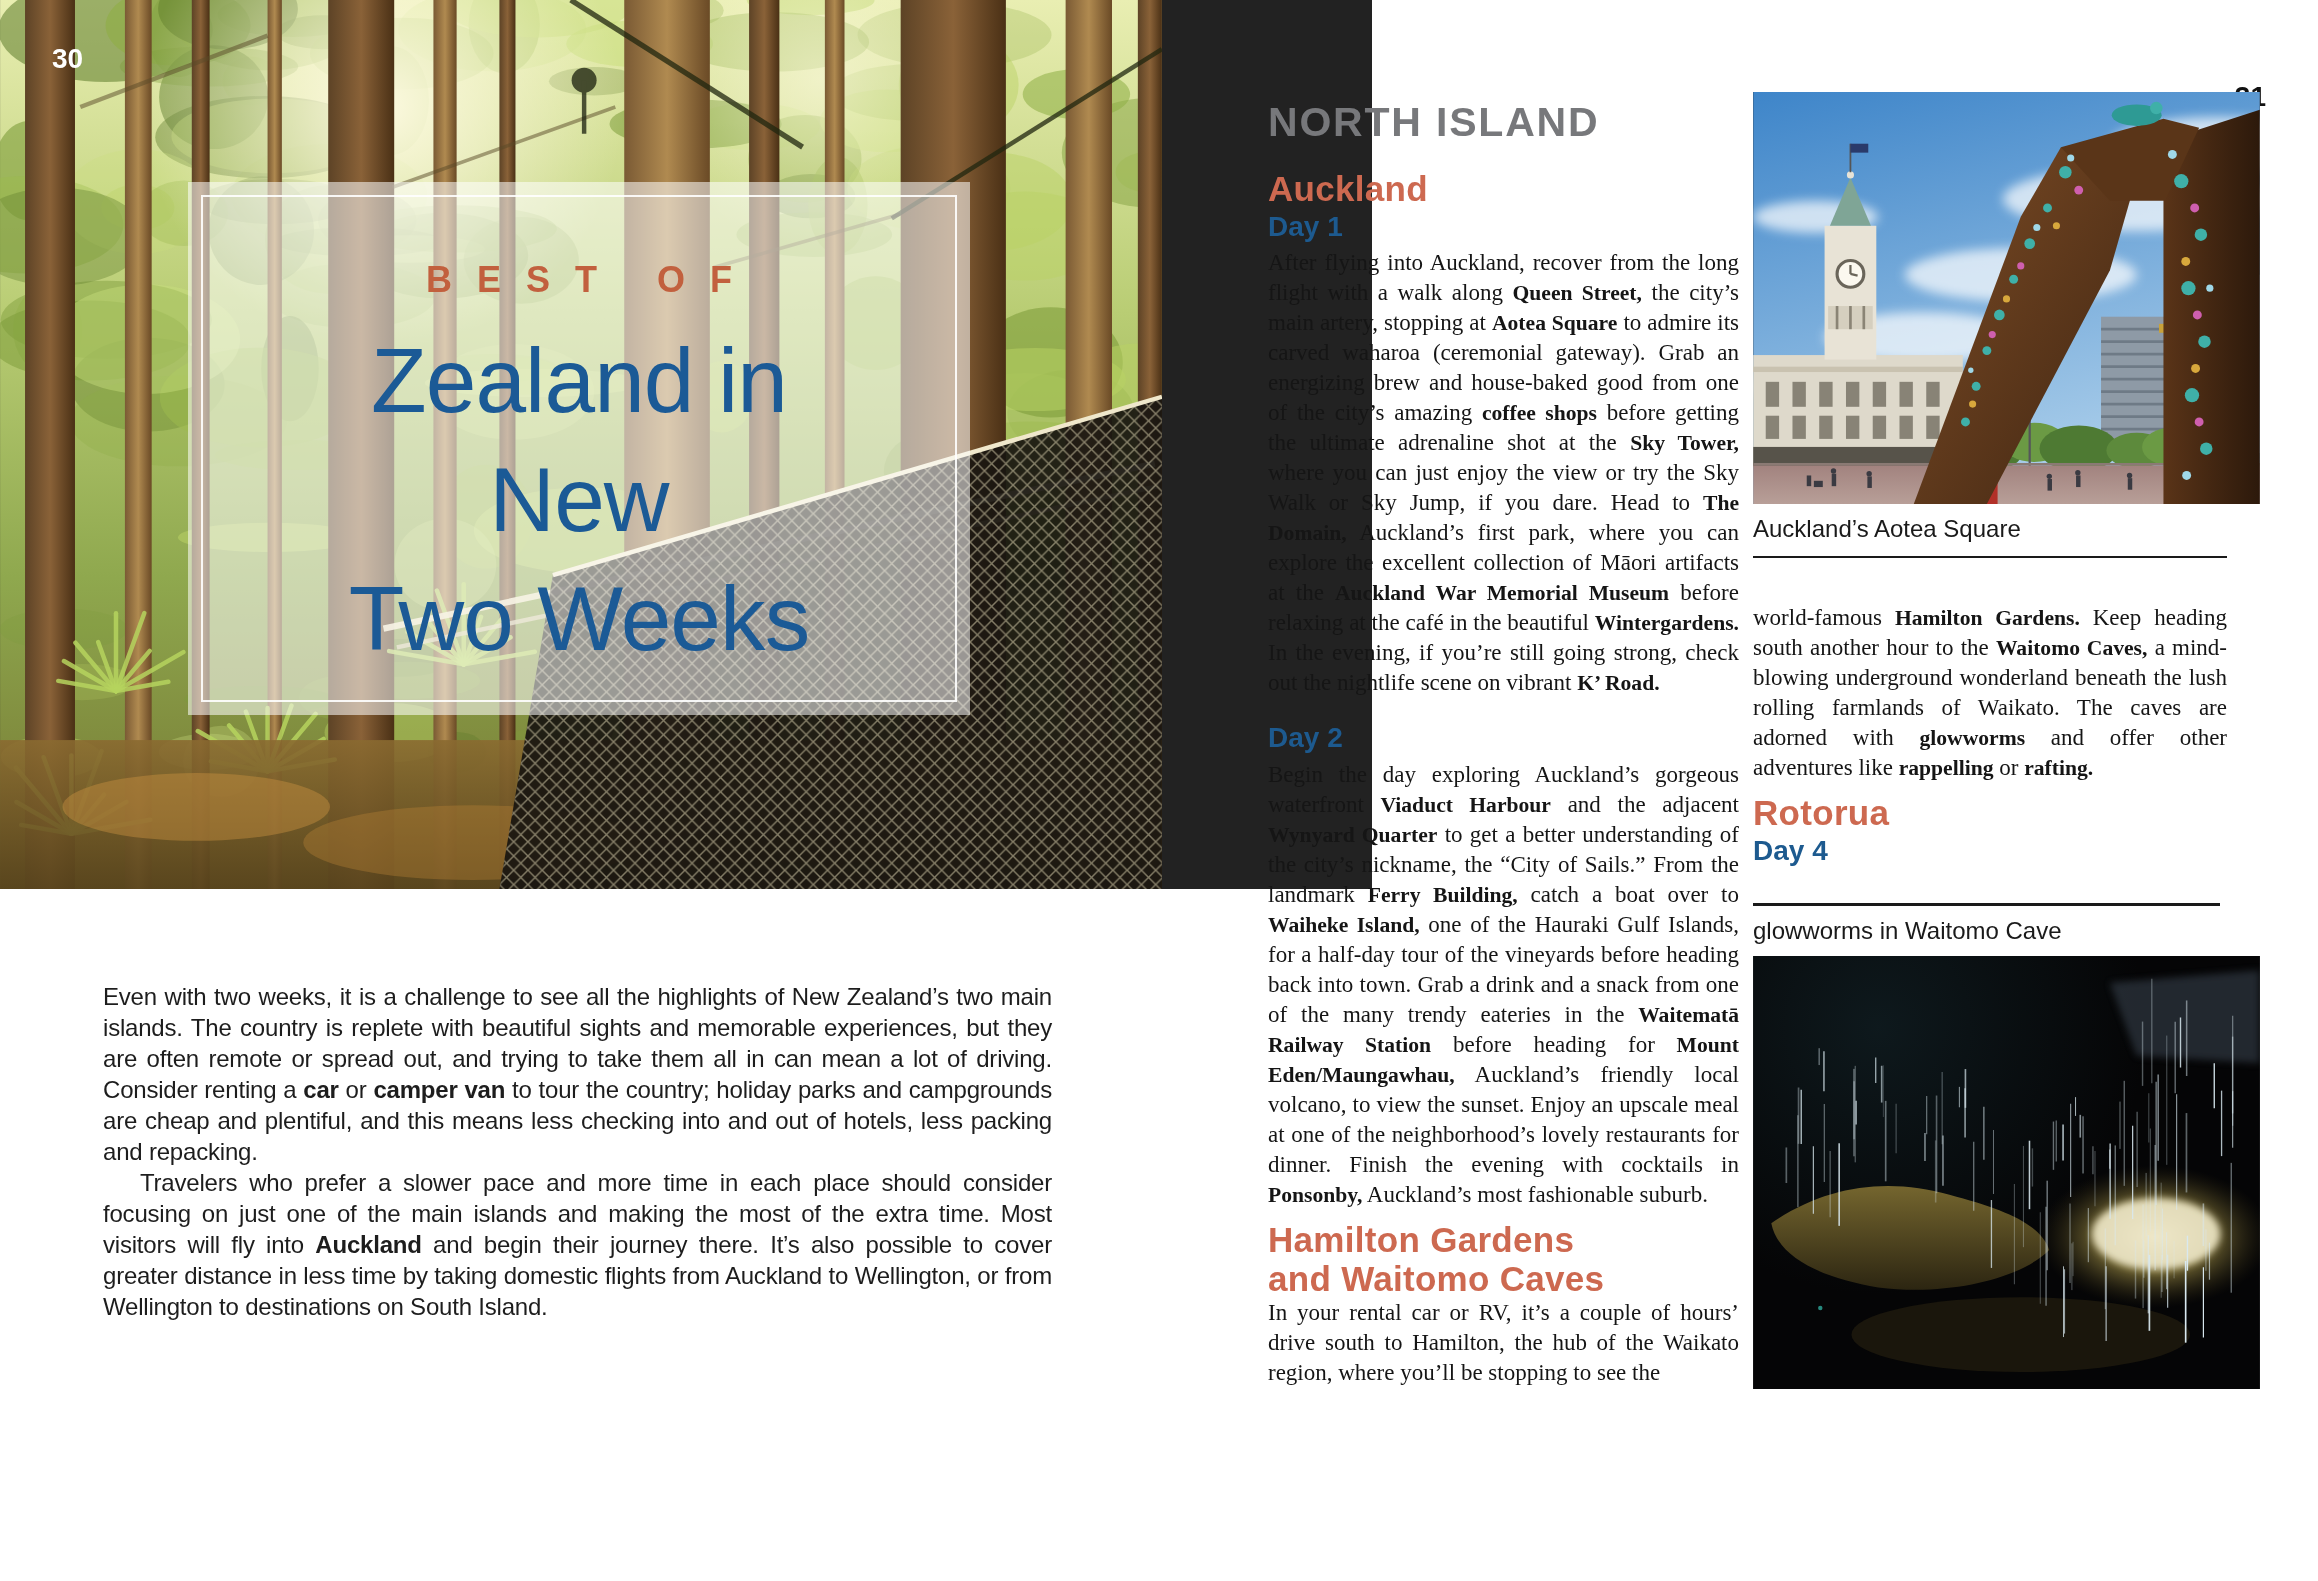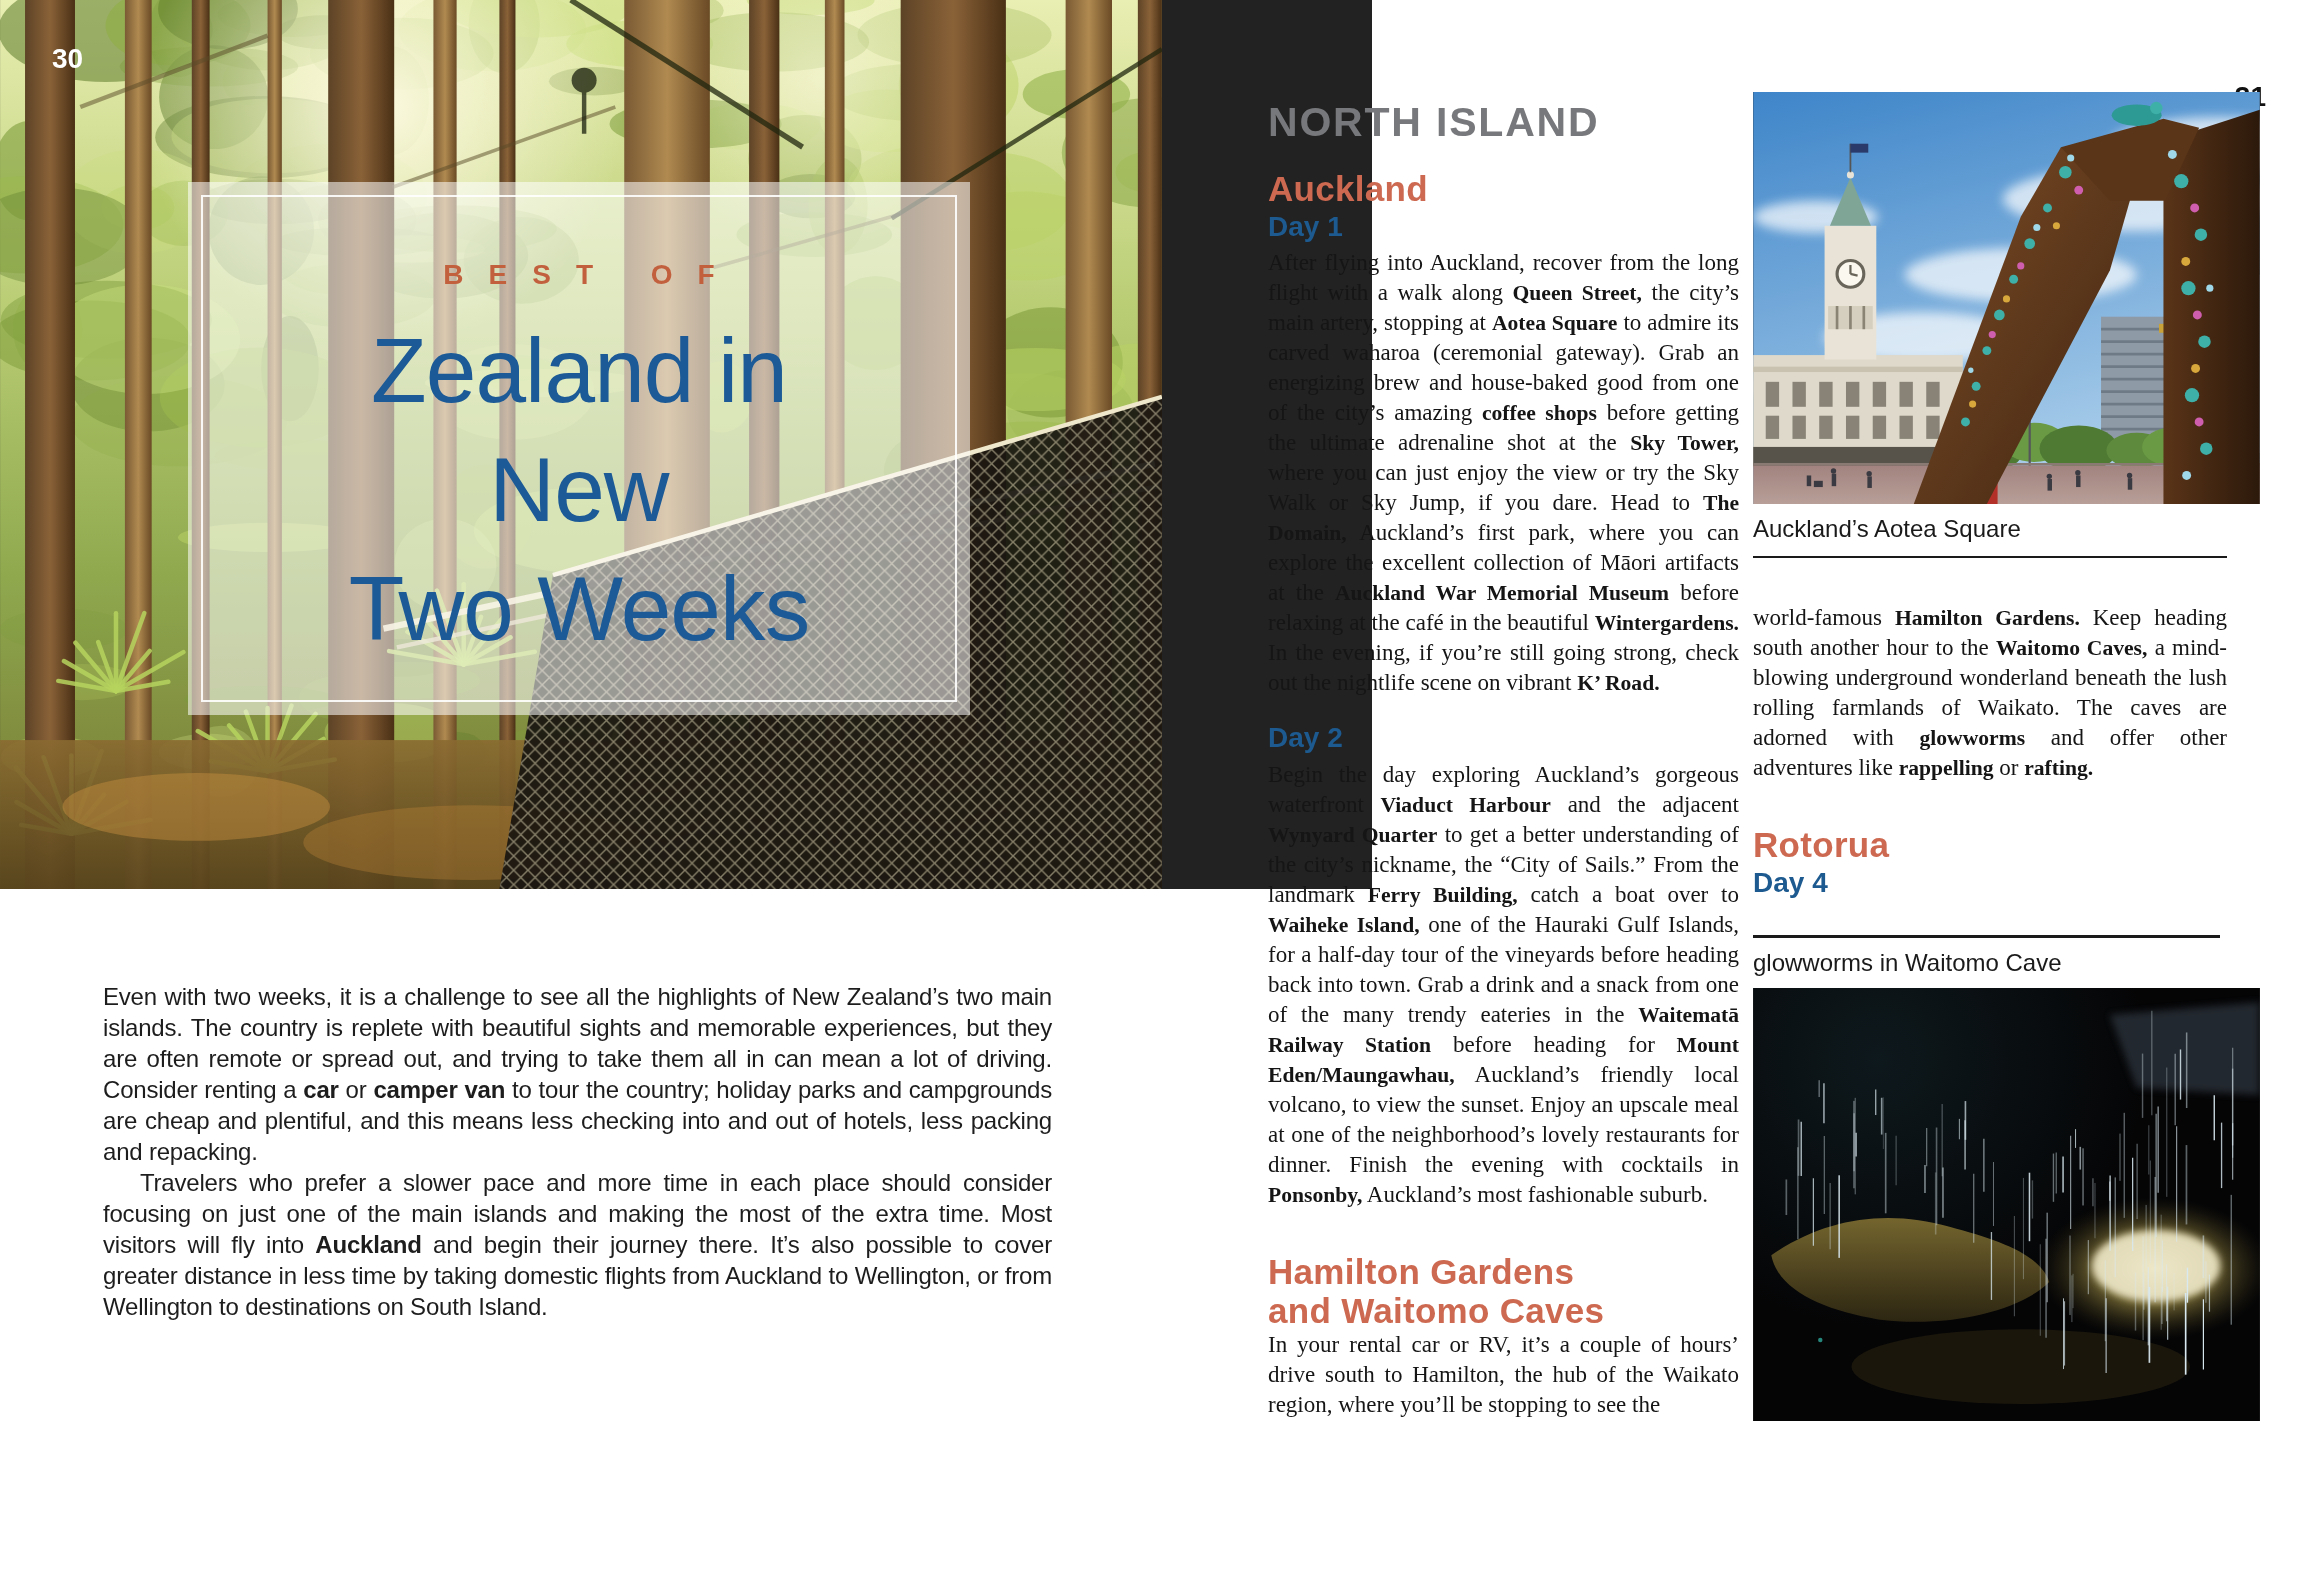--- a/index.html
+++ b/index.html
@@ -26,21 +26,21 @@
 
   .hero-box{
     position:absolute;left:188px;top:182px;width:782px;height:533px;
     background:rgba(255,255,255,0.55);z-index:4;
   }
   .hero-inner{
     position:absolute;left:13.4px;top:13.4px;right:13.4px;bottom:13.4px;
     border:2.7px solid rgba(255,255,255,0.9);text-align:center;
   }
   .kicker{
-    margin-top:62px;font-size:28px;font-weight:700;color:var(--kicker-orange);
+    margin-top:62px;font-size:36px;font-weight:700;color:var(--kicker-orange);
     letter-spacing:25px;text-indent:25px;
   }
   .hero-title{margin-top:19.6px;font-size:91px;line-height:119px;color:var(--title-blue);letter-spacing:-0.9px;}
 
   .intro{
     position:absolute;left:103px;top:981px;width:949px;
     font-size:24px;line-height:31px;text-align:justify;color:#1d1d1d;letter-spacing:-0.2px;
   }
   .intro p{margin:0;}
   .intro p.p2{text-indent:37px;}
@@ -52,21 +52,21 @@
     font-size:41px;line-height:45px;font-weight:700;letter-spacing:1.8px;color:var(--section-gray);
   }
   .col{position:absolute;}
   .col1{left:1268px;top:169px;width:471px;}
   .col2{left:1753px;top:92px;width:474px;}
 
   h2.place{
     margin:0;font-size:35px;line-height:39px;font-weight:700;
     color:var(--accent-coral);letter-spacing:0.3px;
   }
-  h2.place.mt{margin-top:42px;}
+  h2.place.mt{margin-top:10px;}
   h3.day{
     margin:1.8px 0 5.4px 0;font-size:28px;line-height:33px;font-weight:700;color:var(--day-blue);
   }
   h3.day.gap{margin-top:23px;}
   p.body{
     margin:0;font-family:"Liberation Serif",serif;font-size:23px;line-height:30px;
     text-align:justify;color:#151515;
   }
   p.body .rich-b{font-family:Liberation Serif, serif;font-weight:700;font-size:0.94em;}
   p.body.cont{margin-top:45px;}

